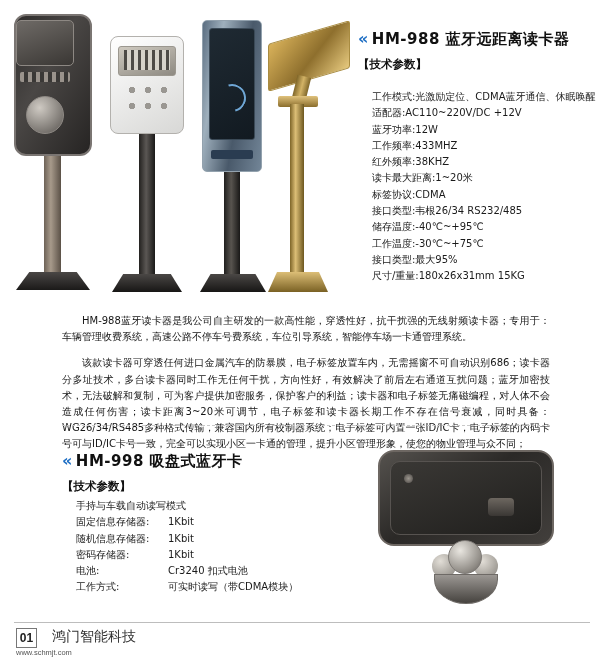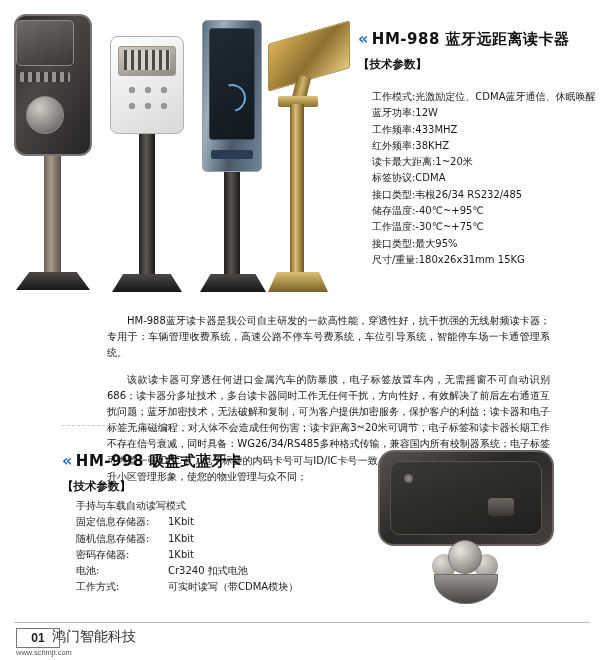--- a/index.html
+++ b/index.html
@@ -235,21 +235,21 @@
     left: 62px; top: 303px;
     width: 488px;
   }
   .para {
     font-size: 10px;
     line-height: 16.2px;
     color: #151515;
     text-align: justify;
     text-justify: inter-ideograph;
   }
-  .para.indent { text-indent: 2em; margin-left: 45px; }
+  .para.indent { text-indent: 2em; }
 
   .divider {
     position: absolute;
     left: 62px; top: 425px;
     width: 488px;
     height: 0;
     border-top: 1px dashed #c9c9c9;
   }
 
   
@@ -334,21 +334,21 @@
   .footer-rule {
     position: absolute;
     left: 14px; top: 622px;
     width: 576px;
     height: 0;
     border-top: 1px solid #bdbdbd;
   }
   .page-num-box {
     position: absolute;
     left: 16px; top: 628px;
-    width: 44px; height: 20px;
+    width: 21px; height: 20px;
     border: 1px solid #777;
     display: flex; align-items: center; justify-content: center;
     font-size: 12px; font-weight: bold; color: #222;
     font-family: "Liberation Sans", sans-serif;
   }
   .footer-brand {
     position: absolute;
     left: 52px; top: 630px;
     font-size: 14px;
     color: #333;
@@ -398,20 +398,21 @@
   </div>
 
   <div class="spec-block">
     <div class="prod-title">
       <span class="chev">«</span>
       <span>HM-988 蓝牙远距离读卡器</span>
     </div>
     <div class="param-head">【技术参数】</div>
     <div class="spec-list">
       <div class="spec-row">工作模式:光激励定位、CDMA蓝牙通信、休眠唤醒</div>
+      <div class="spec-row">适配器:AC110~220V/DC +12V</div>
       <div class="spec-row">蓝牙功率:12W</div>
       <div class="spec-row">工作频率:433MHZ</div>
       <div class="spec-row">红外频率:38KHZ</div>
       <div class="spec-row">读卡最大距离:1~20米</div>
       <div class="spec-row">标签协议:CDMA</div>
       <div class="spec-row">接口类型:韦根26/34  RS232/485</div>
       <div class="spec-row">储存温度:-40℃~+95℃</div>
       <div class="spec-row">工作温度:-30℃~+75℃</div>
       <div class="spec-row">接口类型:最大95%</div>
       <div class="spec-row">尺寸/重量:180x26x31mm  15KG</div>

